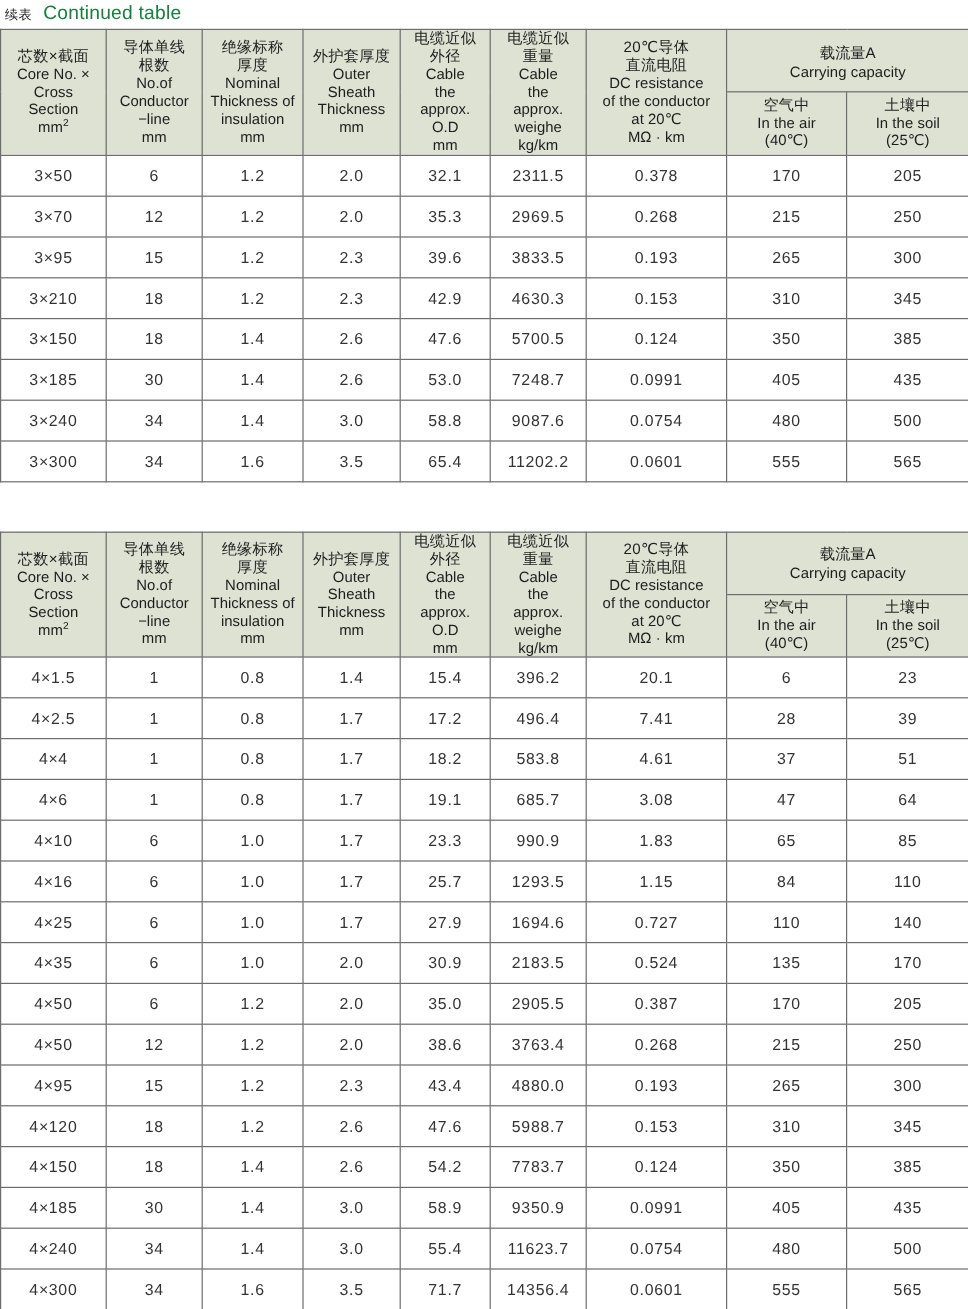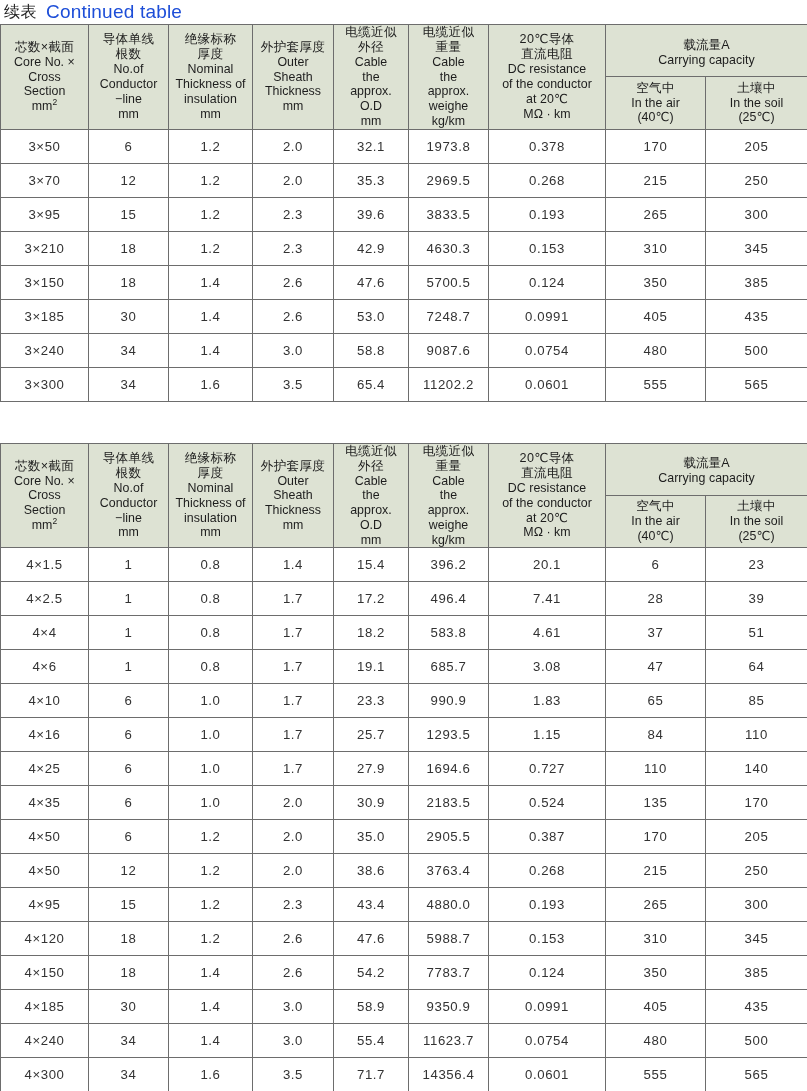--- a/index.html
+++ b/index.html
@@ -21,27 +21,27 @@
     box-sizing: border-box;
   }
   .title-row {
     height: 24px;
     display: flex;
     align-items: center;
     padding-left: 4px;
     gap: 9px;
   }
   .title-cn {
-    font-size: 16px;
+    font-size: 11px;
     color: #1f1f1f;
     letter-spacing: 0.5px;
   }
   .title-en {
-    font-size: 19px;
-    color: #1d4ed8;
+    font-size: 16px;
+    color: #15803d;
     letter-spacing: 0.2px;
   }
   table.spec {
     border-collapse: collapse;
     table-layout: fixed;
     width: 807px;
     border: 1.6px solid #4a4a4a;
   }
   table.spec td, table.spec th {
     border: 1px solid #6d6d6d;
@@ -195,21 +195,21 @@
         </th>
       </tr>
     </thead>
     <tbody>
         <tr>
           <td>3×50</td>
           <td>6</td>
           <td>1.2</td>
           <td>2.0</td>
           <td>32.1</td>
-          <td>1973.8</td>
+          <td>2311.5</td>
           <td>0.378</td>
           <td>170</td>
           <td>205</td>
         </tr>
         <tr>
           <td>3×70</td>
           <td>12</td>
           <td>1.2</td>
           <td>2.0</td>
           <td>35.3</td>

